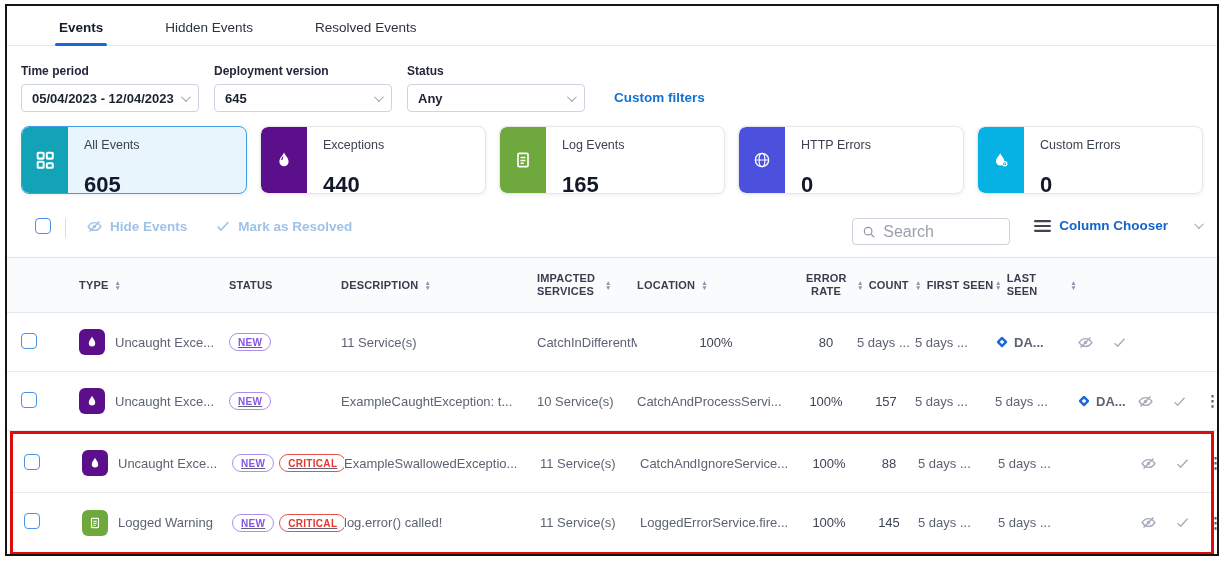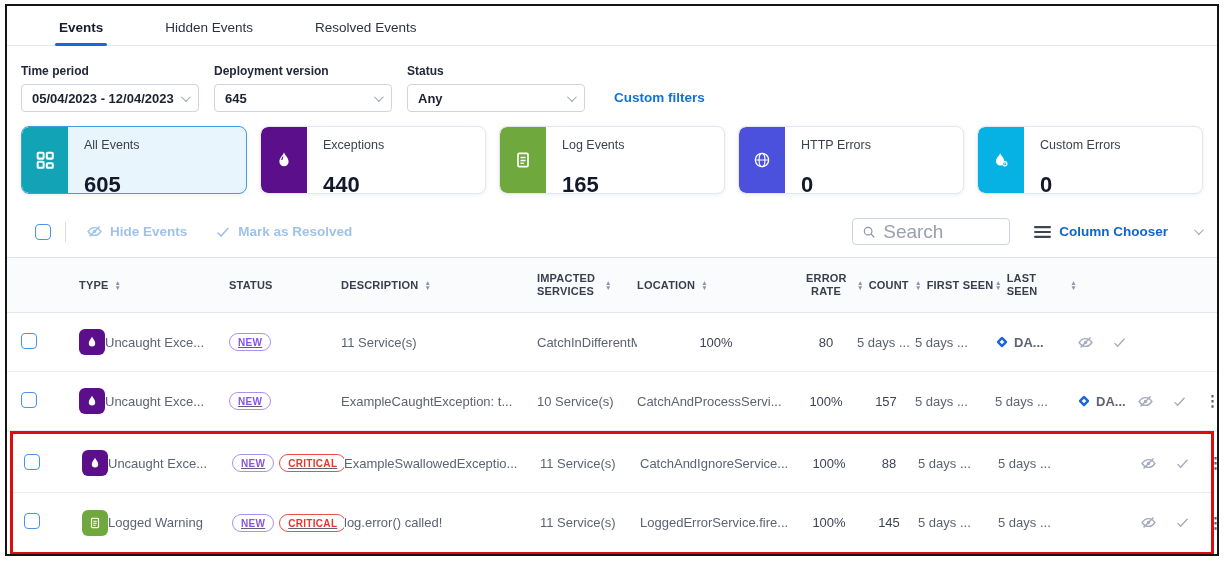--- a/index.html
+++ b/index.html
@@ -33,48 +33,48 @@
   .card {
     flex: 1; height: 68px; background: #fff; border: 1px solid #e3e7ee; border-radius: 8px;
     display: flex; overflow: hidden; box-shadow: 0 1px 4px rgba(20,30,60,.07); cursor: pointer;
   }
   .card.selected { background: #e8f5fd; border: 1px solid #3f9fe0; }
   .card-icon { width: 46px; flex: 0 0 46px; display: flex; align-items: center; justify-content: center; border-radius: 7px 0 0 7px; }
   .card-body { padding: 11px 0 0 16px; }
   .card-label { font-size: 12.5px; color: #3b414e; }
   .card-value { font-size: 22px; font-weight: bold; color: #13182a; margin-top: 20px; }
   
-  .toolbar { display: flex; align-items: center; padding: 12px 16px 12px 14px; border-bottom: 1px solid #dfe3e9; }
+  .toolbar { display: flex; align-items: flex-start; padding: 12px 16px 12px 14px; border-bottom: 1px solid #dfe3e9; }
   .cb { width: 16px; height: 16px; border: 1.6px solid #4b93e6; border-radius: 4px; background: #fff; display: inline-block; cursor: pointer; }
   .toolbar .cb { margin: 0 14px 0 14px; }
   .tb-sep { width: 1px; height: 20px; background: #d8dde5; margin-right: 20px; }
   .tb-action { display: flex; align-items: center; gap: 7px; font-size: 13.5px; font-weight: bold; color: #9fc3e8; margin-right: 28px; cursor: pointer; }
   .tb-action svg { display: block; }
   .tb-spacer { flex: 1; }
   .search-box { display: flex; align-items: center; gap: 7px; width: 158px; height: 27px; border: 1px solid #ccd3dd; border-radius: 4px; padding: 0 9px; background: #fff; }
-  .search-box input { border: none; outline: none; width: 110px; font-size: 19px; color: #ef4444; font-family: "Liberation Sans", sans-serif; }
+  .search-box input { border: none; outline: none; width: 110px; font-size: 16px; color: #ef4444; font-family: "Liberation Sans", sans-serif; }
   .search-box input::placeholder { color: #9aa0ad; }
   .col-chooser { display: flex; align-items: center; gap: 8px; margin-left: 24px; cursor: pointer; }
   .col-chooser-label { font-size: 13.5px; font-weight: bold; color: #1264cc; }
   .cc-chev { margin-left: 18px; }
   
   .grid-row {
     display: grid;
     grid-template-columns: 58px 150px 112px 196px 100px 158px 62px 58px 80px 82px 60px 82px;
     align-items: center;
   }
   .thead { background: #fafbfc; border-bottom: 1px solid #e4e7ec; min-height: 55px; padding: 0 0 0 14px; }
   .th { font-size: 11px; font-weight: bold; color: #383e4d; letter-spacing: .2px; display: flex; align-items: center; line-height: 13px; cursor: pointer; }
   .th.center { justify-content: center; text-align: center; }
   .sort { display: inline-flex; flex-direction: column; margin-left: 6px; color: #8f93ab; font-size: 6.5px; line-height: 5.5px; }
   .tbody { padding: 0; }
   .row { min-height: 59px; border-bottom: 1px solid #e9ebf1; padding-left: 14px; background: #fff; }
   .row .cell { font-size: 13px; color: #5d6372; overflow: hidden; white-space: nowrap; }
   .cell.center { text-align: center; color: #3e4454; }
-  .type-cell { display: flex; align-items: center; color: #464c5c; }
+  .type-cell { display: flex; align-items: center; gap: 10px; color: #464c5c; }
   .type-icon { width: 26px; height: 26px; border-radius: 6px; flex: 0 0 26px; display: flex; align-items: center; justify-content: center; }
   .badge-cell { display: flex; gap: 5px; text-decoration: underline; }
   .badge { font-size: 10px; font-weight: bold; border-radius: 9px; padding: 3px 8px 2px 8px; letter-spacing: .3px; }
   .badge.new { color: #8655e8; border: 1px solid #ab90ef; background: #fff; }
   .badge.critical { color: #e8362c; border: 1px solid #ea5047; background: #fff; }
   .link { color: #1268c8; cursor: pointer; }
   .jira-cell { display: flex; align-items: center; gap: 5px; font-size: 13px; font-weight: bold; color: #1b66d9; cursor: pointer; }
   .actions-cell { display: flex; align-items: center; gap: 18px; color: #a6abbd; }
   .actions-cell .icon-btn { cursor: pointer; display: flex; align-items: center; }
   .kebab { font-size: 15px; font-weight: bold; letter-spacing: 0; line-height: 14px; }

